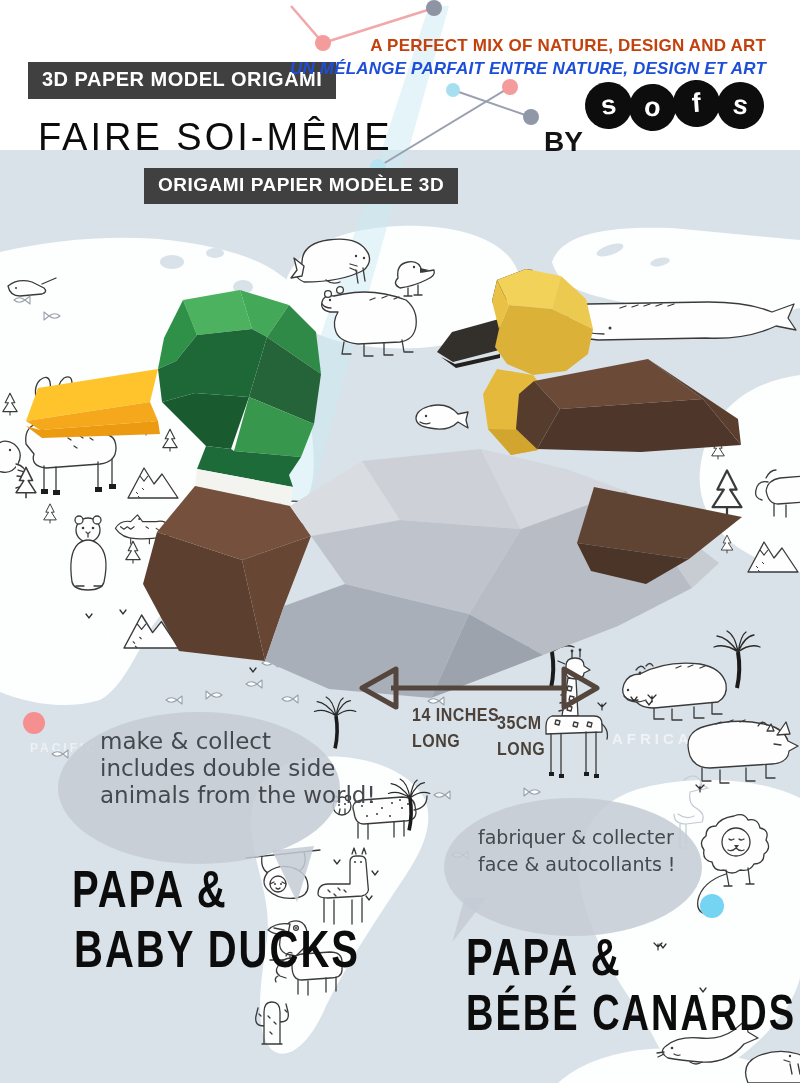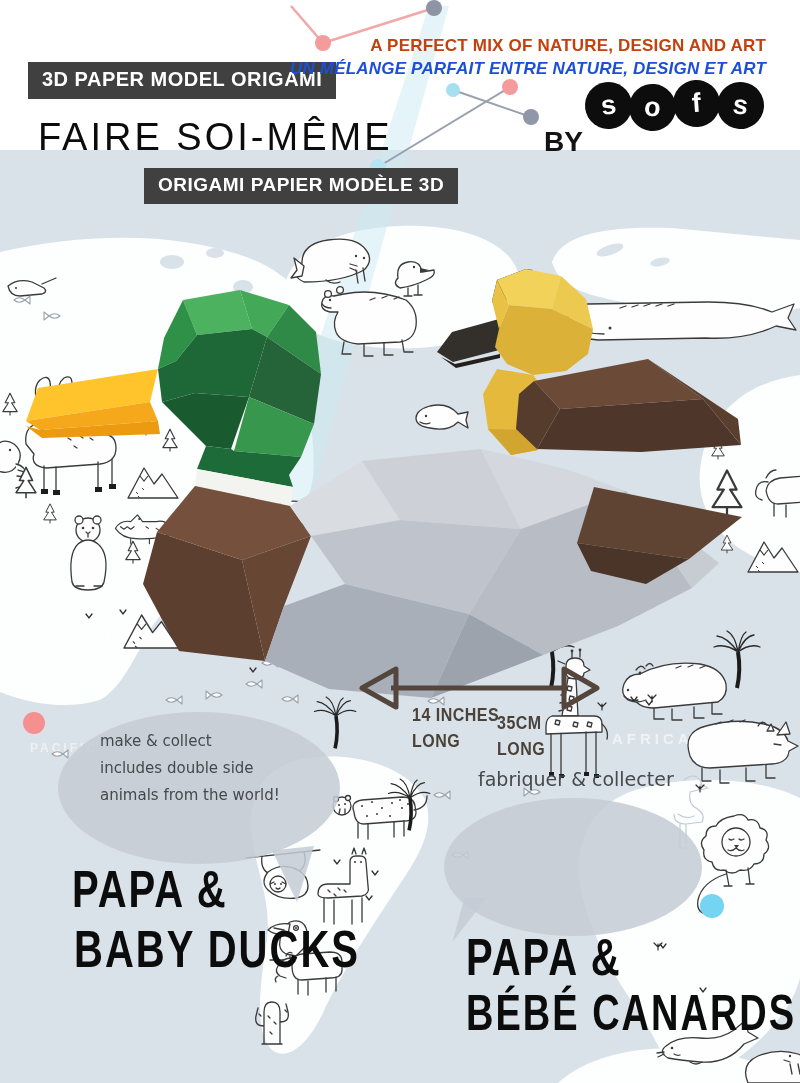--- a/index.html
+++ b/index.html
@@ -30,22 +30,22 @@
   .logo .bub:nth-child(4){transform:rotate(7deg);}
   .alabel{z-index:6;color:#4B423A;font-weight:700;font-size:16px;letter-spacing:.5px;line-height:23px;
        transform:scaleY(1.12);transform-origin:left top;}
   .bubble{background:rgba(197,204,212,0.86);border-radius:50%;z-index:4;}
   .bubble-en{left:58px;top:712px;width:282px;height:152px;}
   .bubble-fr{left:444px;top:798px;width:258px;height:138px;}
   .btail{position:absolute;background:rgba(197,204,212,0.86);z-index:4;}
   .btail-en{left:268px;top:846px;width:50px;height:56px;clip-path:polygon(8% 8%,92% 0%,58% 100%);}
   .btail-fr{left:446px;top:898px;width:46px;height:44px;clip-path:polygon(88% 0%,14% 100%,40% 0%);}
   .btext{z-index:5;font-family:"DejaVu Sans",sans-serif;color:#45494F;line-height:27px;white-space:nowrap;}
-  .btext-en{left:100px;top:728px;font-size:15px;}
-  .btext-fr{left:478px;top:766px;font-size:19px;}
+  .btext-en{left:100px;top:728px;font-size:23px;}
+  .btext-fr{left:478px;top:824px;font-size:19px;}
   .ptitle{font-weight:800;color:#0C0C0C;letter-spacing:2px;transform:scaleY(1.3);transform-origin:left top;
        font-size:40px;z-index:6;}
   .t-en1{left:72px;top:860px;}
   .t-en2{left:74px;top:920px;}
   .t-fr1{left:466px;top:928px;}
   .t-fr2{left:466px;top:986px;font-size:38px;}
 </style>
 </head>
 <body>
 
@@ -459,20 +459,21 @@
   <div class="ov btext btext-en">
     <div>make &amp; collect</div>
     <div>includes double side</div>
     <div>animals from the world!</div>
   </div>
 
   <div class="ov bubble bubble-fr"></div>
   <div class="btail btail-fr"></div>
   <div class="ov btext btext-fr">
     <div>fabriquer &amp; collecter</div>
+    <div>face &amp; autocollants !</div>
   </div>
 
   <div class="ov ptitle t-en1">PAPA &amp;</div>
   <div class="ov ptitle t-en2">BABY DUCKS</div>
   <div class="ov ptitle t-fr1">PAPA &amp;</div>
   <div class="ov ptitle t-fr2">BÉBÉ CANARDS</div>
 
 </div>
 
 </body></html>

